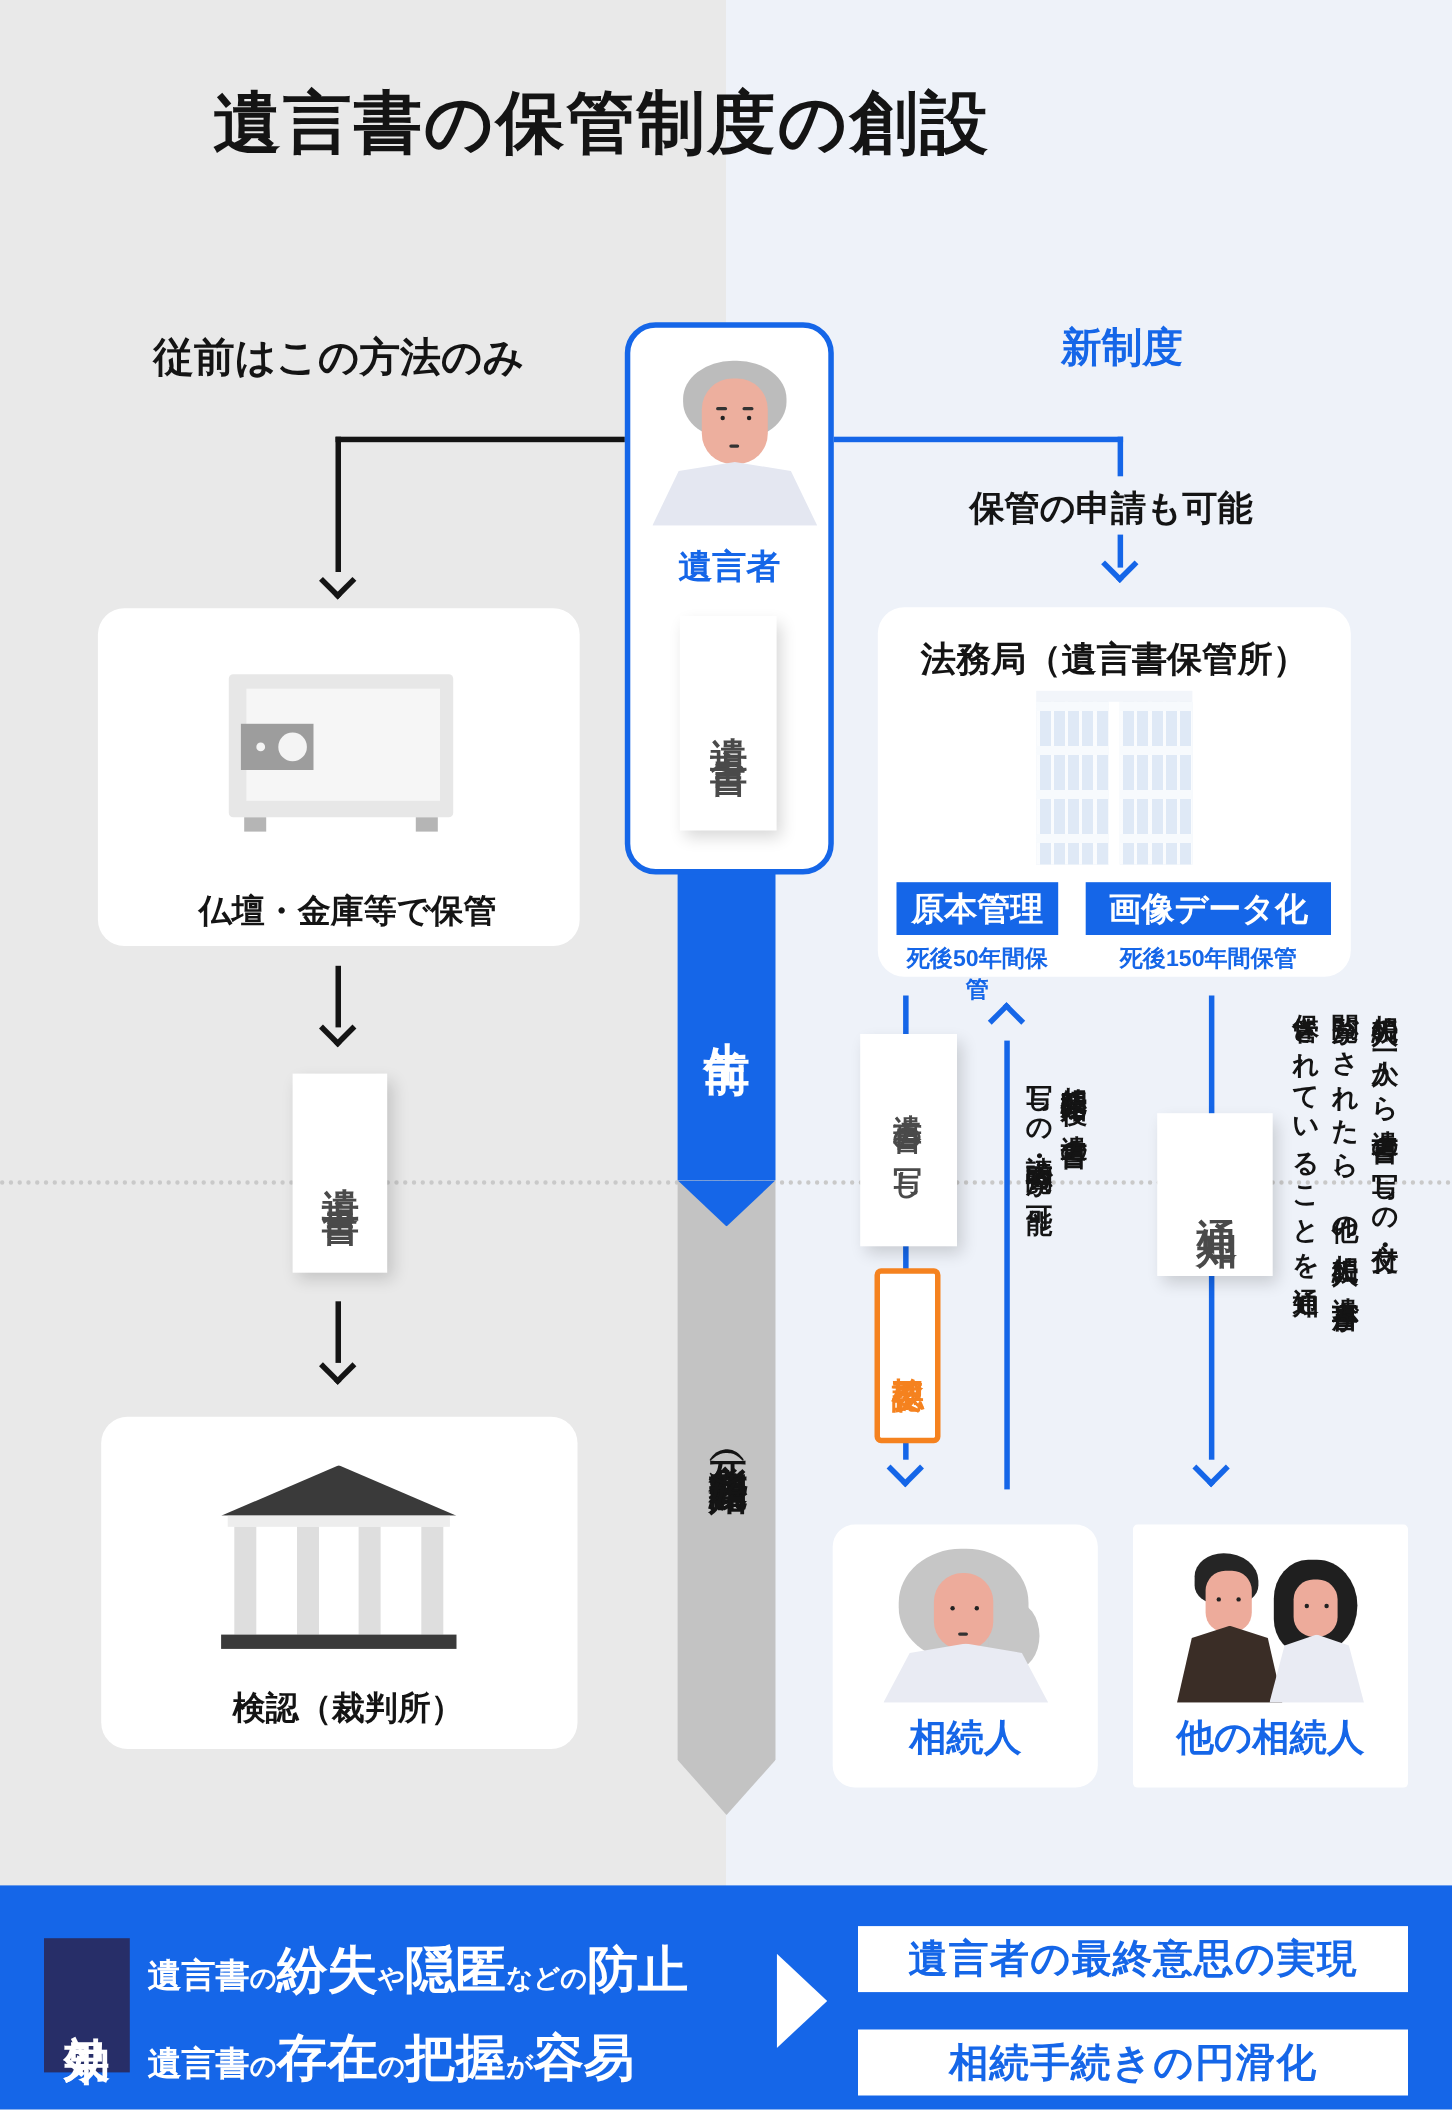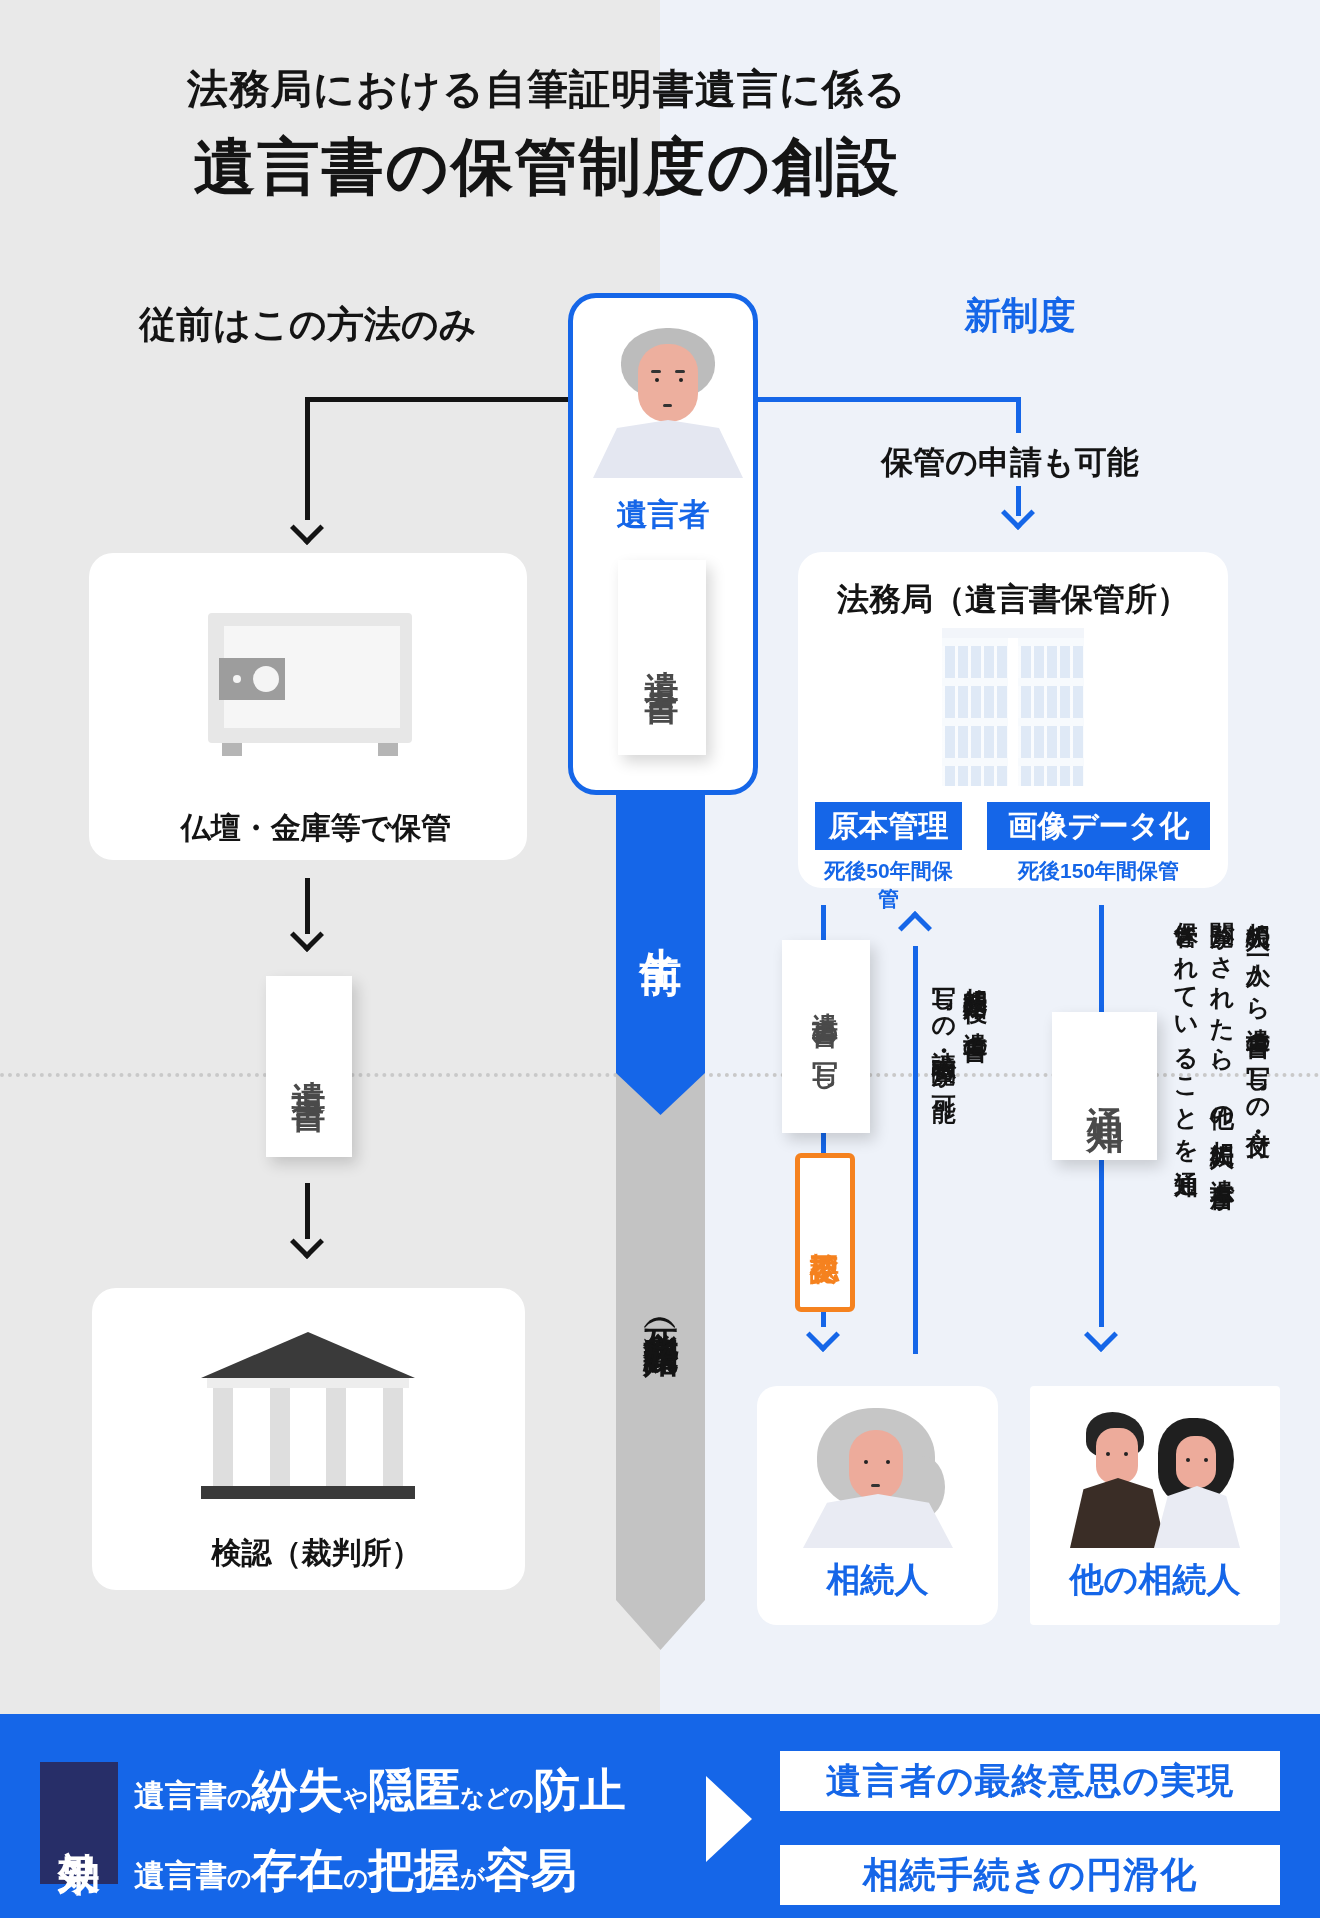--- a/index.html
+++ b/index.html
@@ -117,21 +117,20 @@
 </head>
 <body>
 
 <div id="canvas">
 
   <div class="bg-half bg-left"></div>
   <div class="bg-half bg-right"></div>
   <div class="dotted"></div>
 
   <div class="title-wrap">
-    <div class="title-l1">法務局における自筆証明書遺言に係る</div>
     <div class="title-l2">遺言書の保管制度の創設</div>
   </div>
 
   <div class="sec-header sec-old">従前はこの方法のみ</div>
   <div class="sec-header sec-new">新制度</div>
 
   <div class="line black" style="left:305px;top:397px;width:263px;height:5px;"></div>
   <div class="line black" style="left:305px;top:397px;width:5px;height:123px;"></div>
   <div class="chev down blk" style="left:295px;top:516px;"></div>
 

